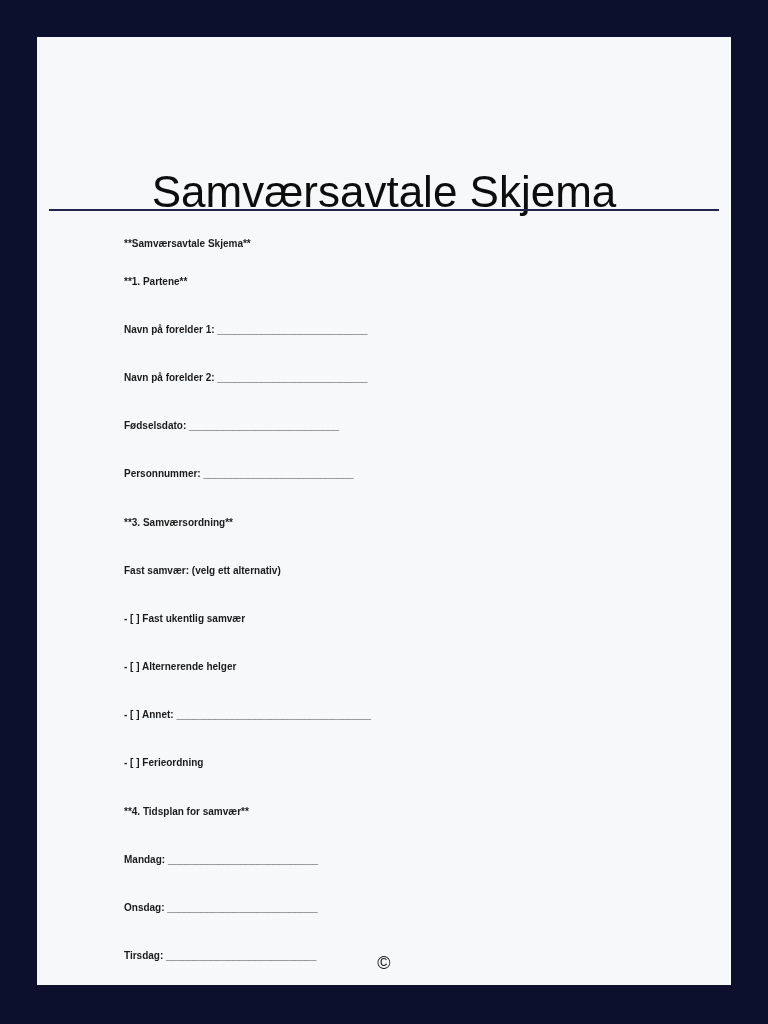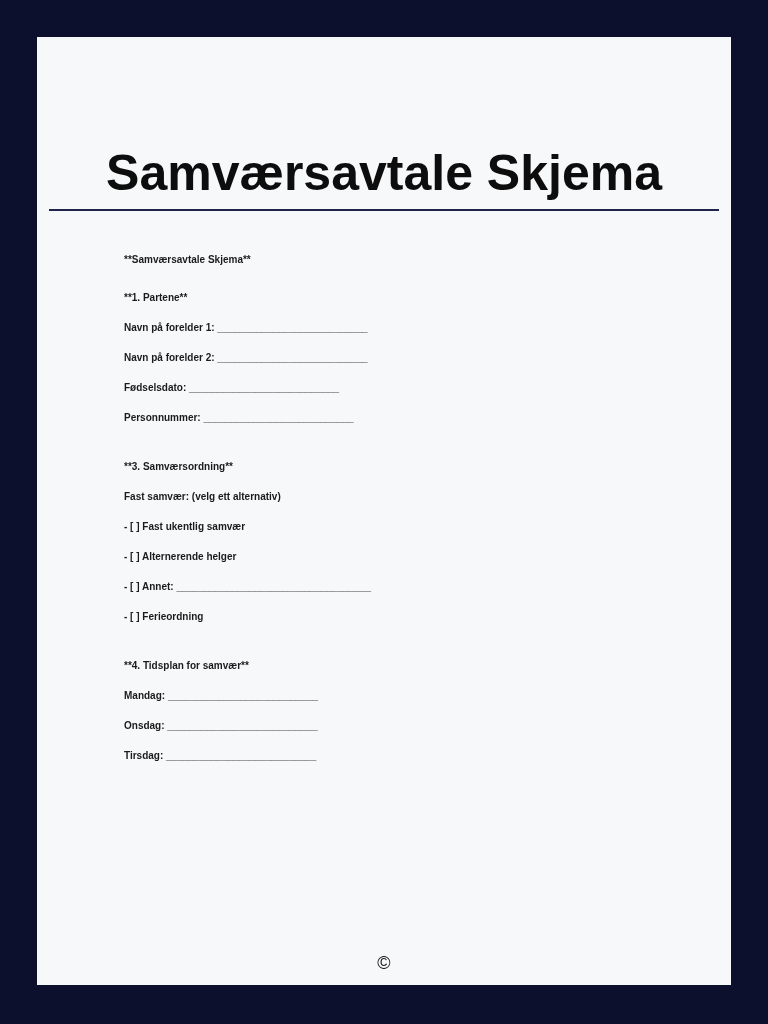--- a/index.html
+++ b/index.html
@@ -20,27 +20,27 @@
   .page {
     position: absolute;
     left: 37px;
     top: 37px;
     width: 694px;
     height: 948px;
     background: #f7f8fa;
   }
   .doc-title {
     position: absolute;
-    top: 72px;
+    top: 96px;
     left: 0;
     right: 0;
     text-align: center;
-    font-size: 50px;
+    font-size: 44px;
     line-height: 60px;
-    font-weight: 700;
+    font-weight: 400;
     color: #0d0d0d;
     letter-spacing: 0;
     white-space: nowrap;
   }
   .title-rule {
     position: absolute;
     top: 172px;
     left: 12px;
     width: 670px;
     height: 2px;
@@ -50,24 +50,24 @@
     position: absolute;
     top: 200px;
     left: 87px;
     right: 30px;
     font-size: 10px;
     line-height: 13px;
     font-weight: 700;
     color: #1b1b1b;
   }
   .line {
-    margin-top: 17px;
+    margin-top: 35px;
     white-space: nowrap;
   }
-  .line:first-child { margin-top: 16px; }
+  .line:first-child { margin-top: 0; }
   .line.tight { margin-top: 25px; }
   .line.section { margin-top: 36px; }
   .doc-footer {
     position: absolute;
     top: 916px;
     left: 0;
     right: 0;
     text-align: center;
     font-size: 18px;
     line-height: 20px;

